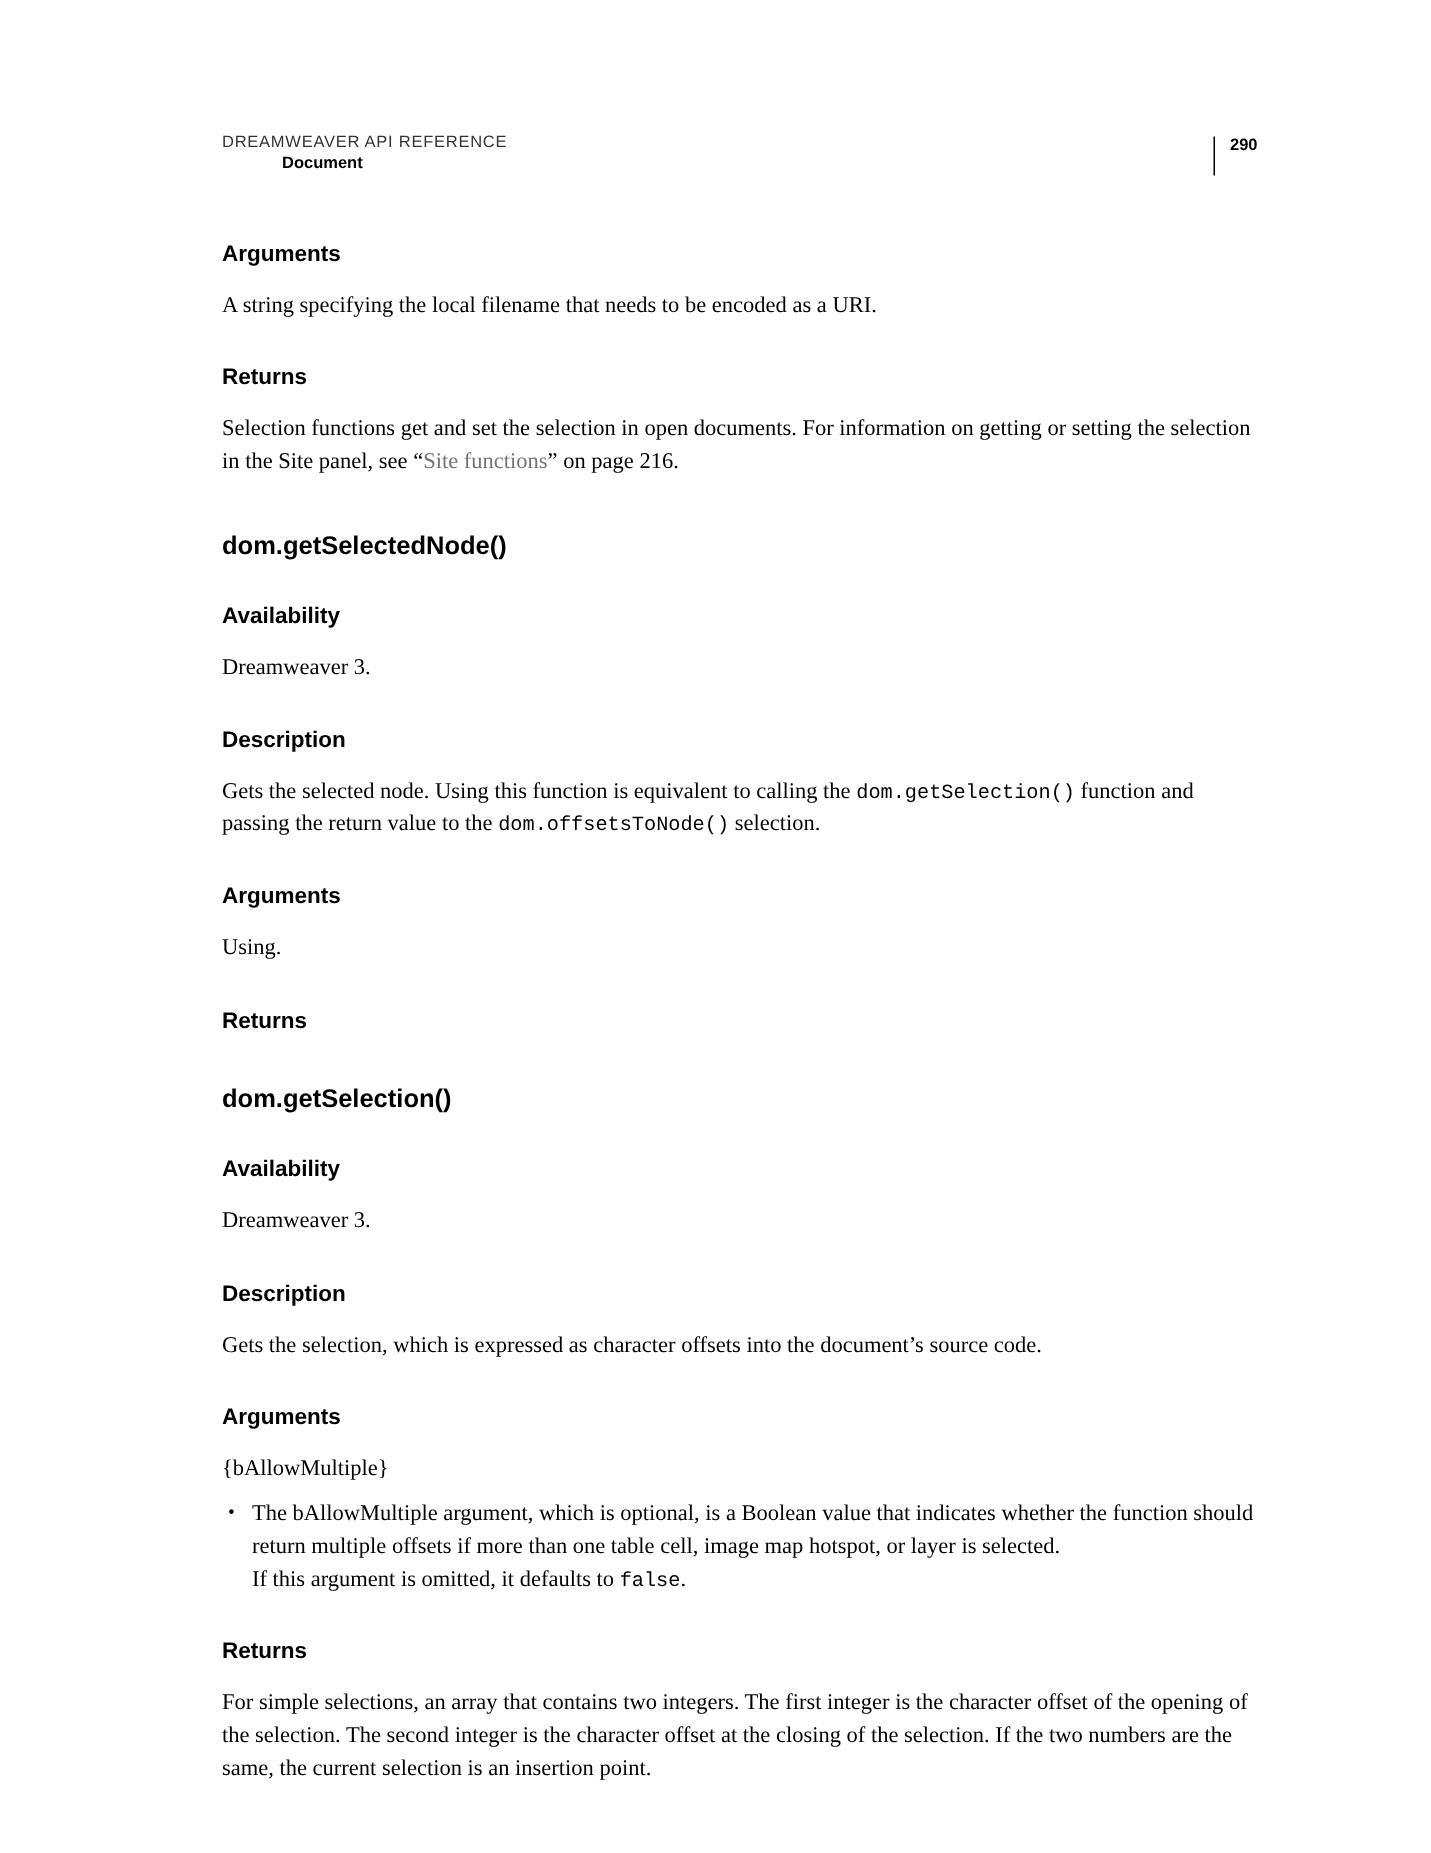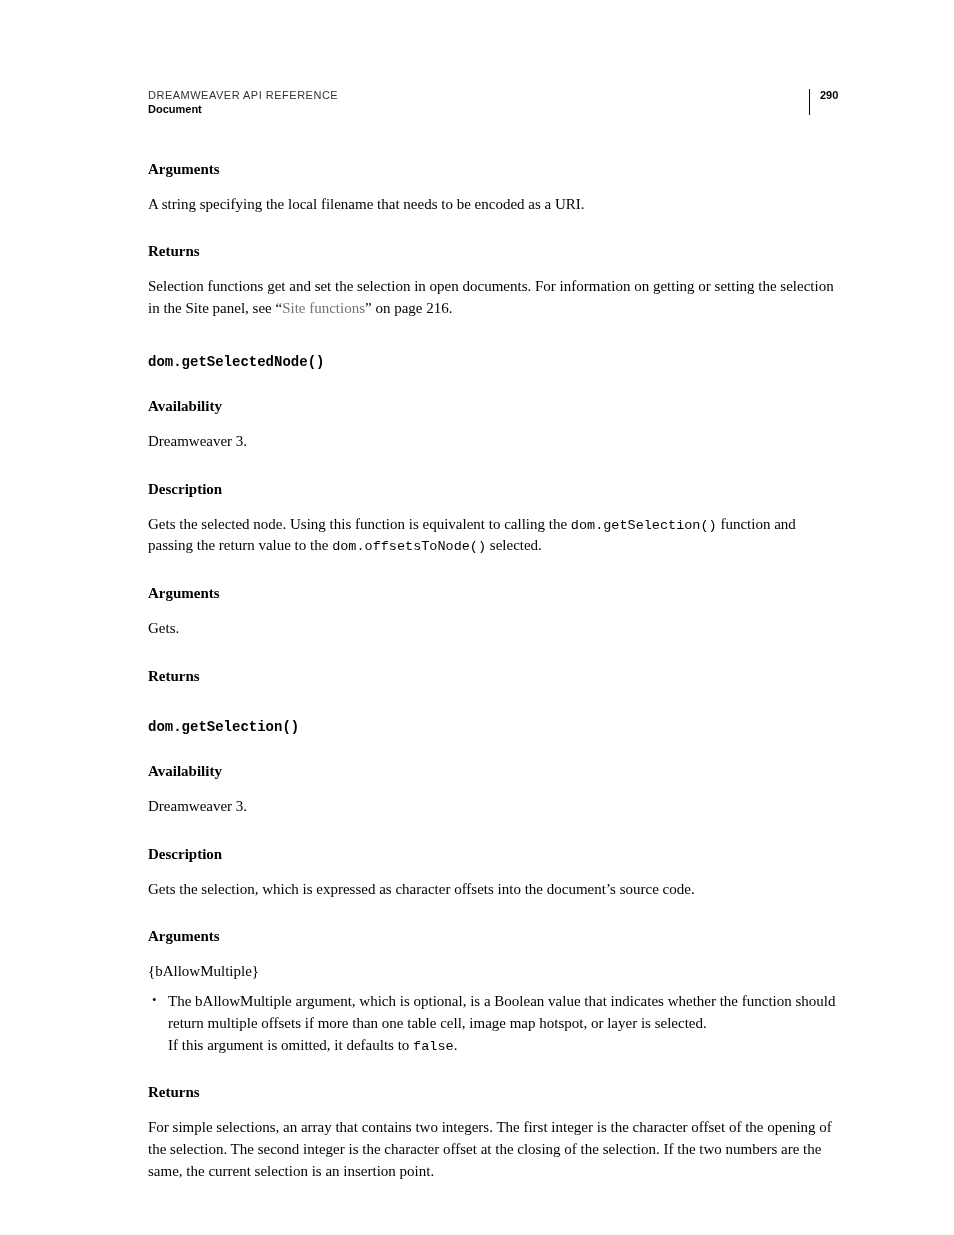--- a/index.html
+++ b/index.html
@@ -9,74 +9,75 @@
     font-family: "Minion Pro", "Times New Roman", Times, serif;
     color: #000;
     width: 954px;
   }
   .page {
     padding: 88px 110px 40px 148px;
     position: relative;
   }
   .header-row {
     display: flex;
-    align-items: center;
+    align-items: flex-end;
     margin-bottom: 6px;
   }
   .header-left {
     flex: 1;
     font-family: "Myriad Pro", "Helvetica Neue", Arial, sans-serif;
   }
   .header-title {
     font-size: 11px;
     letter-spacing: 0.5px;
     color: #333;
     line-height: 1.3;
   }
   .header-sub {
     font-size: 11px;
     font-weight: 700;
     color: #000;
     line-height: 1.3;
+    margin-left: 40px;
   }
   .page-num-cell {
     border-left: 1px solid #000;
     padding-left: 10px;
     padding-bottom: 14px;
     font-family: "Myriad Pro", "Helvetica Neue", Arial, sans-serif;
     font-size: 11px;
     font-weight: 700;
     color: #000;
     min-width: 24px;
     text-align: left;
   }
   .section-label {
-    font-family: Liberation Serif, serif;
+    font-family: Liberation Sans, sans-serif;
     font-weight: 700;
     font-size: 15px;
     margin-top: 28px;
     margin-bottom: 2px;
   }
   .body-text {
     font-size: 15px;
     line-height: 1.45;
     color: #000;
     margin: 16px 0 4px 0;
   }
   h1.section-heading {
     font-family: "Myriad Pro", "Helvetica Neue", Arial, sans-serif;
     font-weight: 700;
     font-size: 30px;
     margin: 58px 0 16px 0;
     color: #000;
   }
   h2.fn-heading {
-    font-family: Liberation Mono, monospace;
+    font-family: Liberation Sans, sans-serif;
     font-weight: 700;
-    font-size: 14px;
+    font-size: 17px;
     margin: 34px 0 16px 0;
     color: #000;
   }
   .link {
     color: #737373;
     text-decoration: none;
   }
   .code {
     font-family: "Courier New", Courier, monospace;
     font-size: 13.5px;
@@ -131,25 +132,25 @@
     <span>Selection functions get and set the selection in open documents. For information on getting or setting the selection in the Site panel, see “</span><a href="#" class="link">Site functions</a><span>” on page 216.</span>
   </p>
 
   <h2 class="fn-heading">dom.getSelectedNode()</h2>
 
   <div class="section-label">Availability</div>
   <p class="body-text">Dreamweaver 3.</p>
 
   <div class="section-label">Description</div>
   <p class="body-text">
-    <span>Gets the selected node. Using this function is equivalent to calling the </span><span class="code">dom.getSelection()</span><span> function and passing the return value to the </span><span class="code">dom.offsetsToNode()</span><span> selected.</span>
+    <span>Gets the selected node. Using this function is equivalent to calling the </span><span class="code">dom.getSelection()</span><span> function and passing the return value to the </span><span class="code">dom.offsetsToNode()</span><span> selection.</span>
   </p>
 
   <div class="section-label">Arguments</div>
-  <p class="body-text">Gets.</p>
+  <p class="body-text">Using.</p>
 
   <div class="section-label">Returns</div>
 
   <h2 class="fn-heading">dom.getSelection()</h2>
 
   <div class="section-label">Availability</div>
   <p class="body-text">Dreamweaver 3.</p>
 
   <div class="section-label">Description</div>
   <p class="body-text">Gets the selection, which is expressed as character offsets into the document’s source code.</p>

